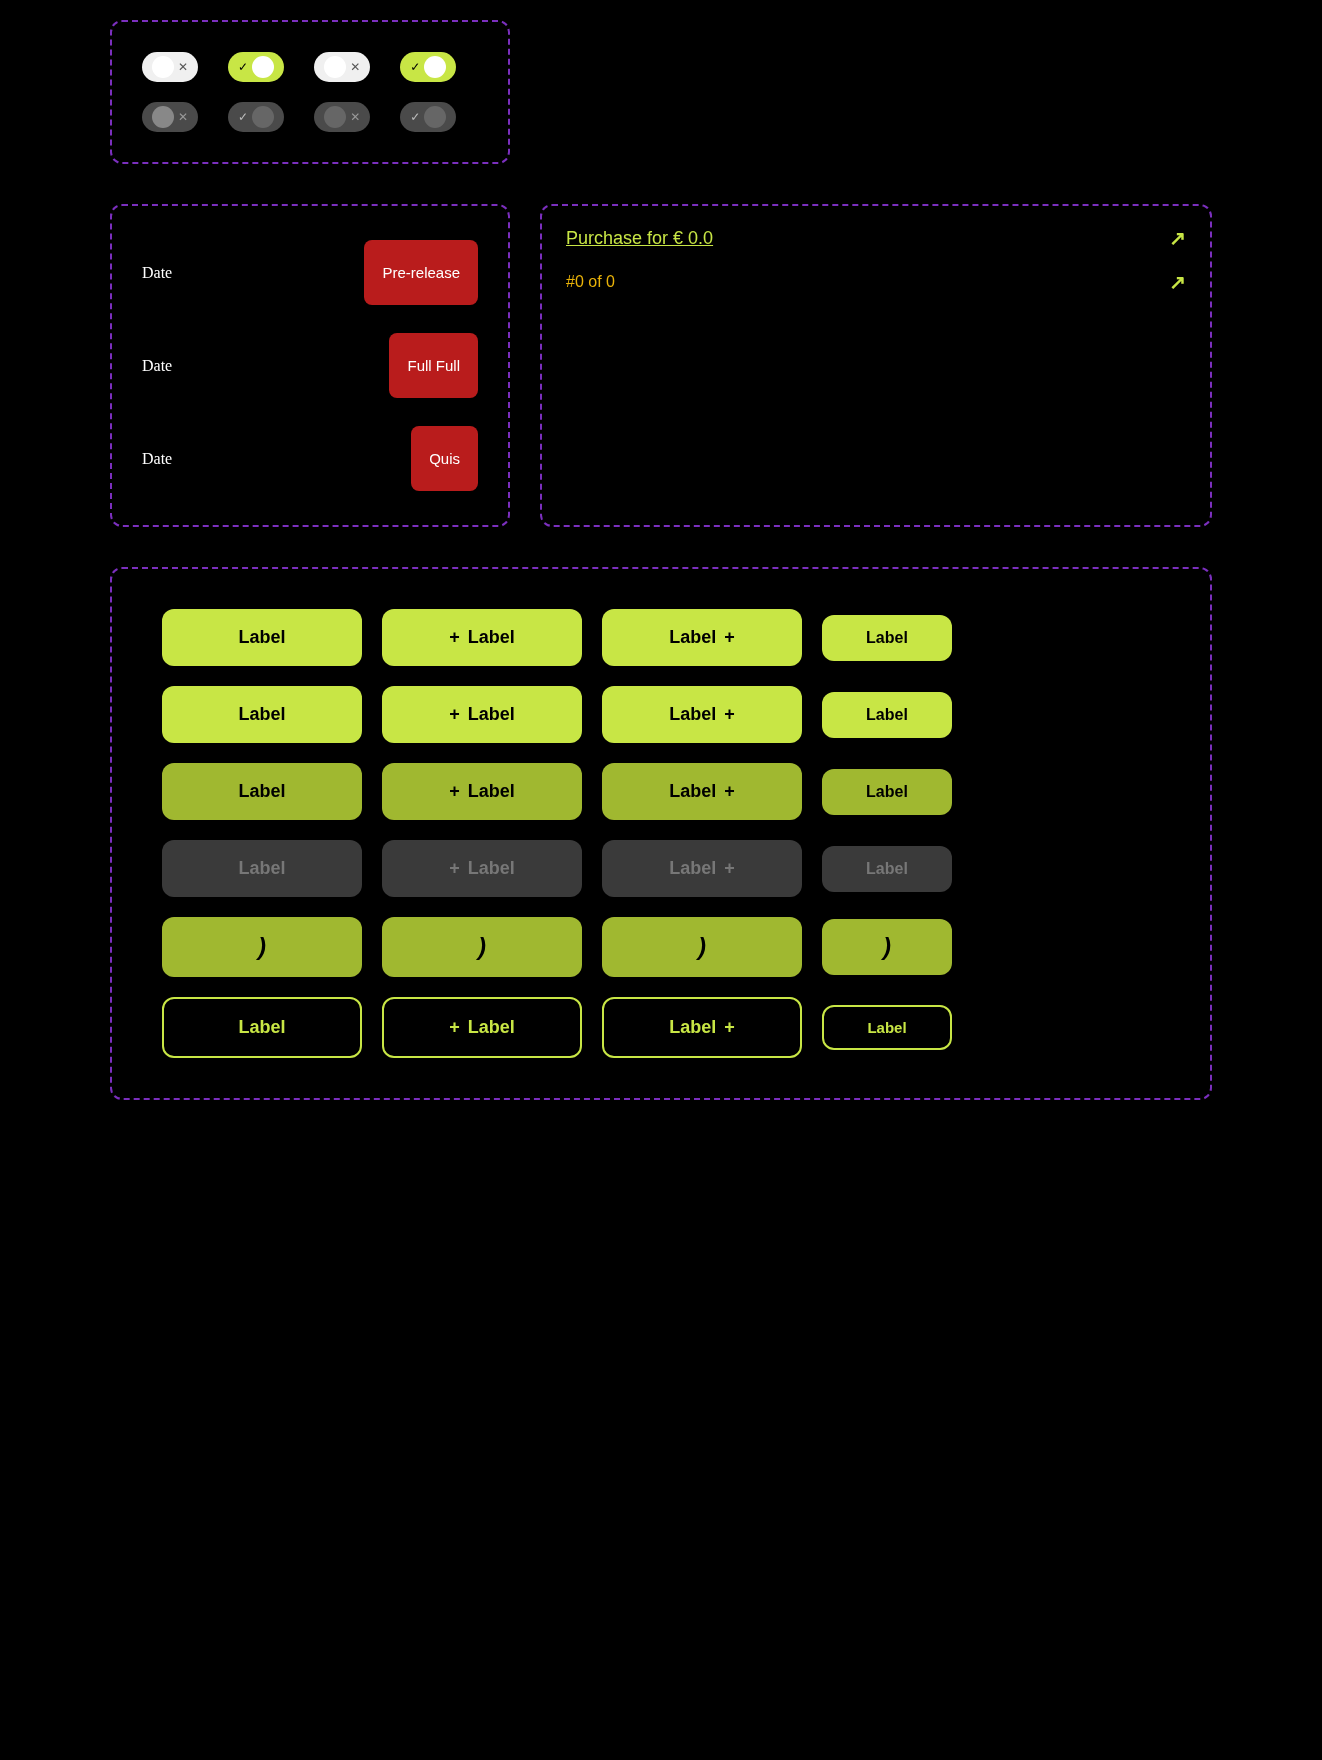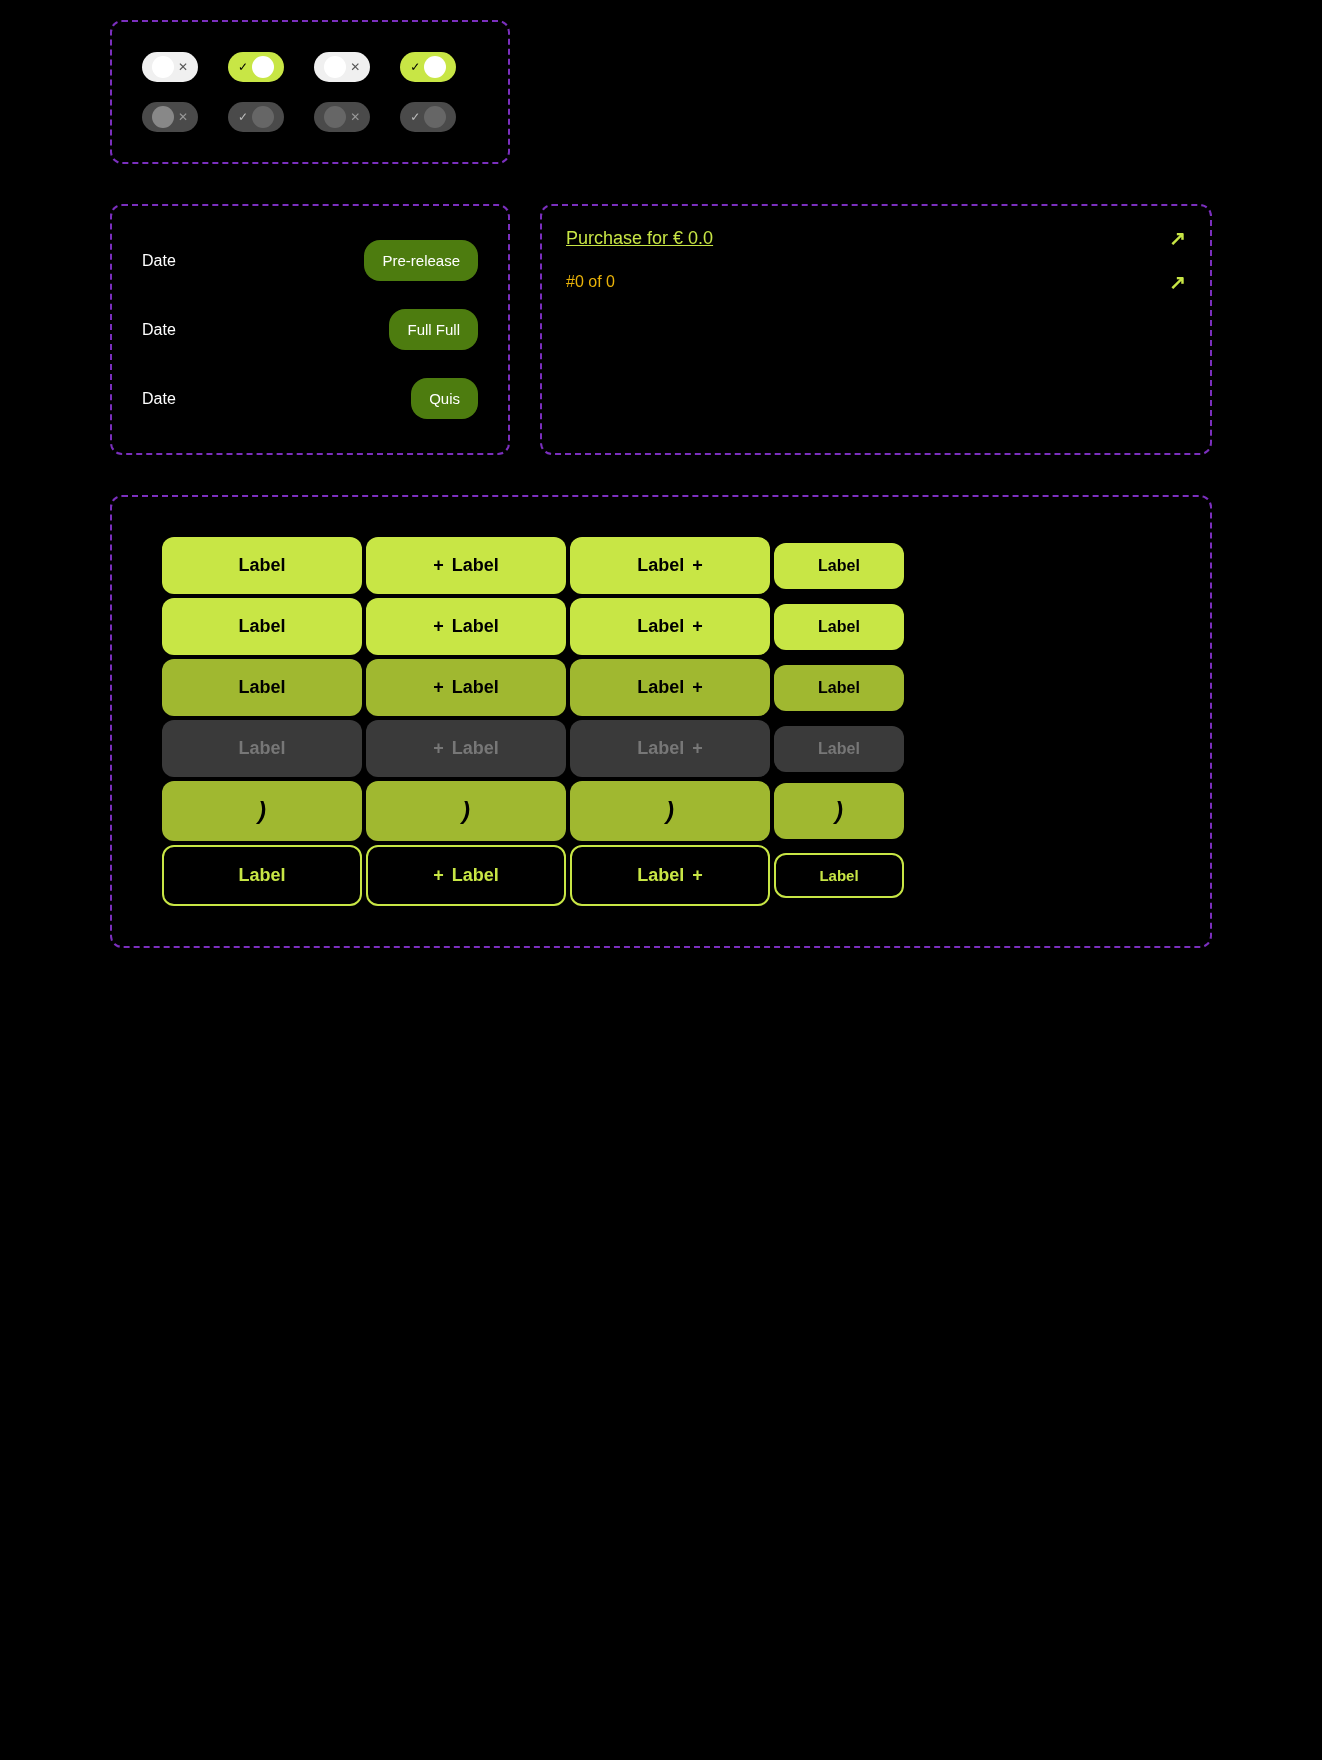--- a/index.html
+++ b/index.html
@@ -68,27 +68,28 @@
     .date-row {
       display: flex;
       align-items: center;
       justify-content: space-between;
       padding: 14px 0;
     }
 
     .date-label {
       color: #fff;
       font-size: 16px;
+      font-family: Liberation Serif, serif;
     }
 
     .date-badge {
-      background: #4d7c0f;
+      background: #b91c1c;
       color: #fff;
-      border-radius: 16px;
-      padding: 12px 18px;
+      border-radius: 8px;
+      padding: 24px 18px;
       font-size: 15px;
       font-weight: 500;
     }
 
     .purchase-card {
       border: 2px dashed #7B2FBE;
       border-radius: 12px;
       padding: 20px 24px;
       flex: 1;
       display: flex;
@@ -123,21 +124,21 @@
     
     .buttons-section {
       border: 2px dashed #7B2FBE;
       border-radius: 12px;
       padding: 40px 50px;
     }
 
     .btn-grid {
       display: grid;
       grid-template-columns: 200px 200px 200px 130px;
-      gap: 4px;
+      gap: 20px;
       align-items: center;
     }
 
     
     .btn {
       display: inline-flex;
       align-items: center;
       justify-content: center;
       gap: 8px;
       border-radius: 12px;

